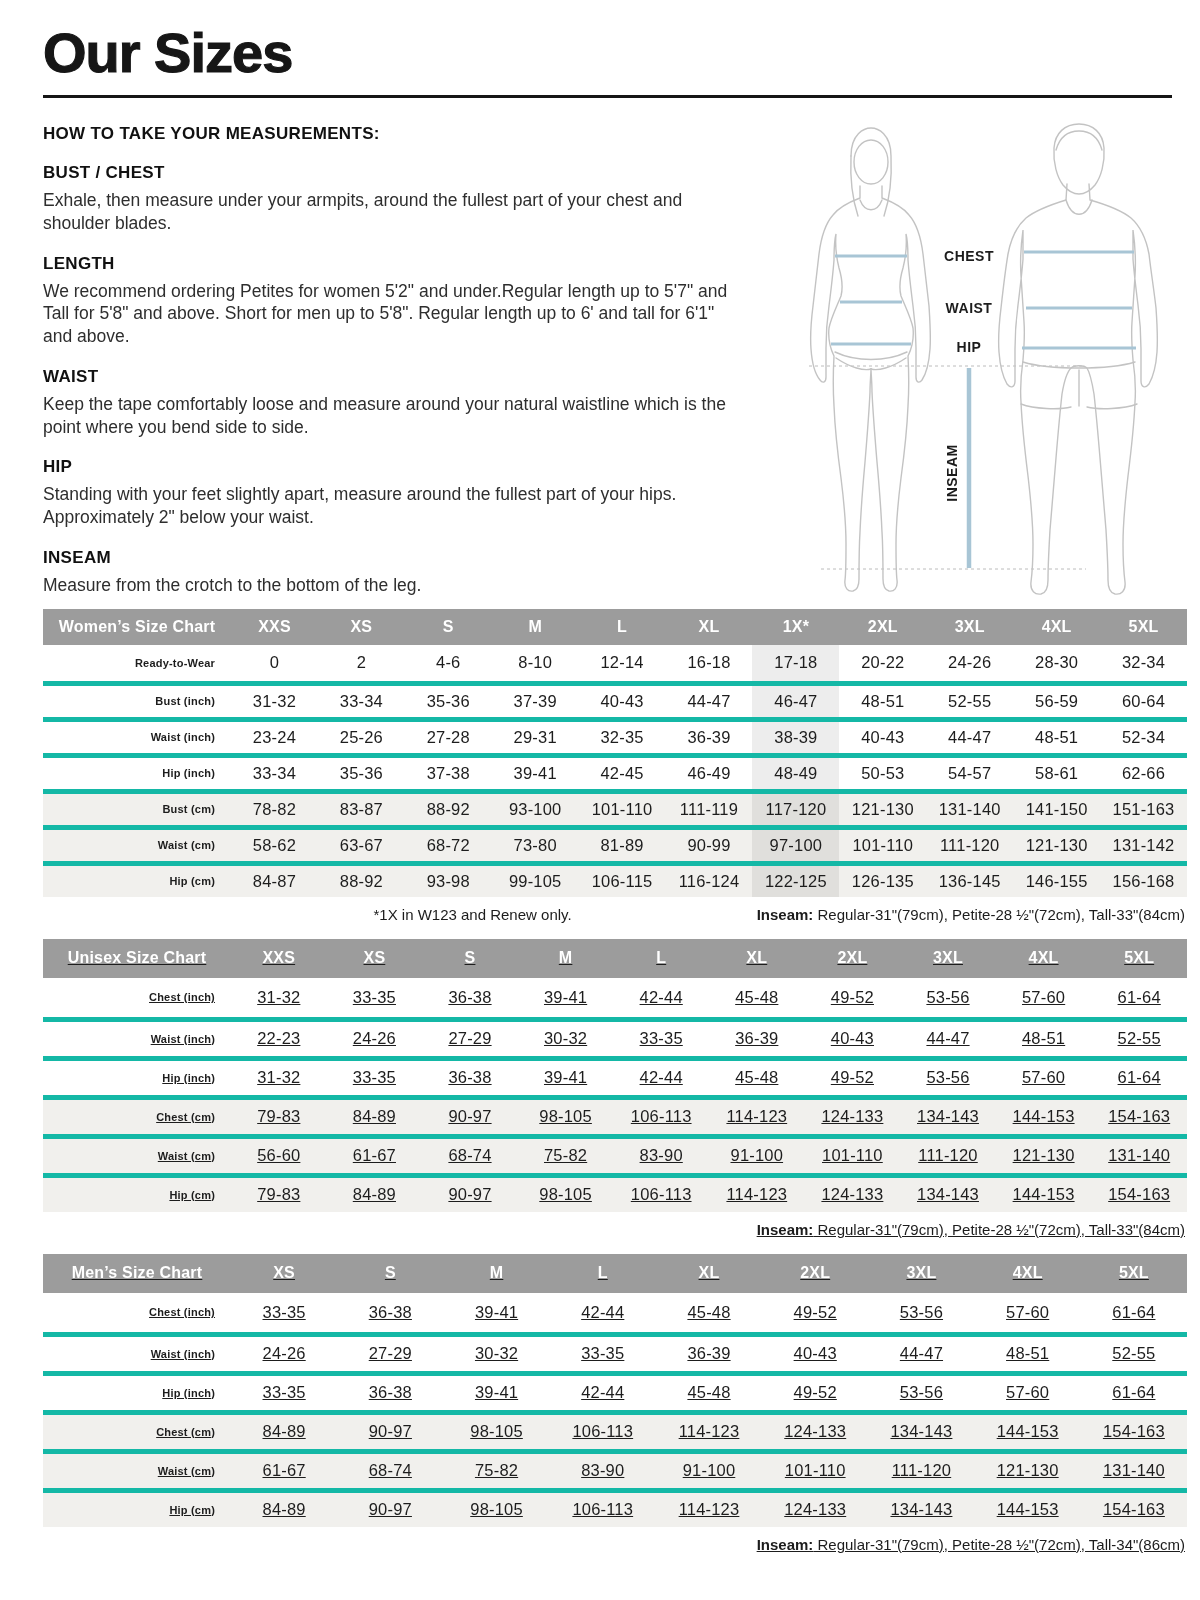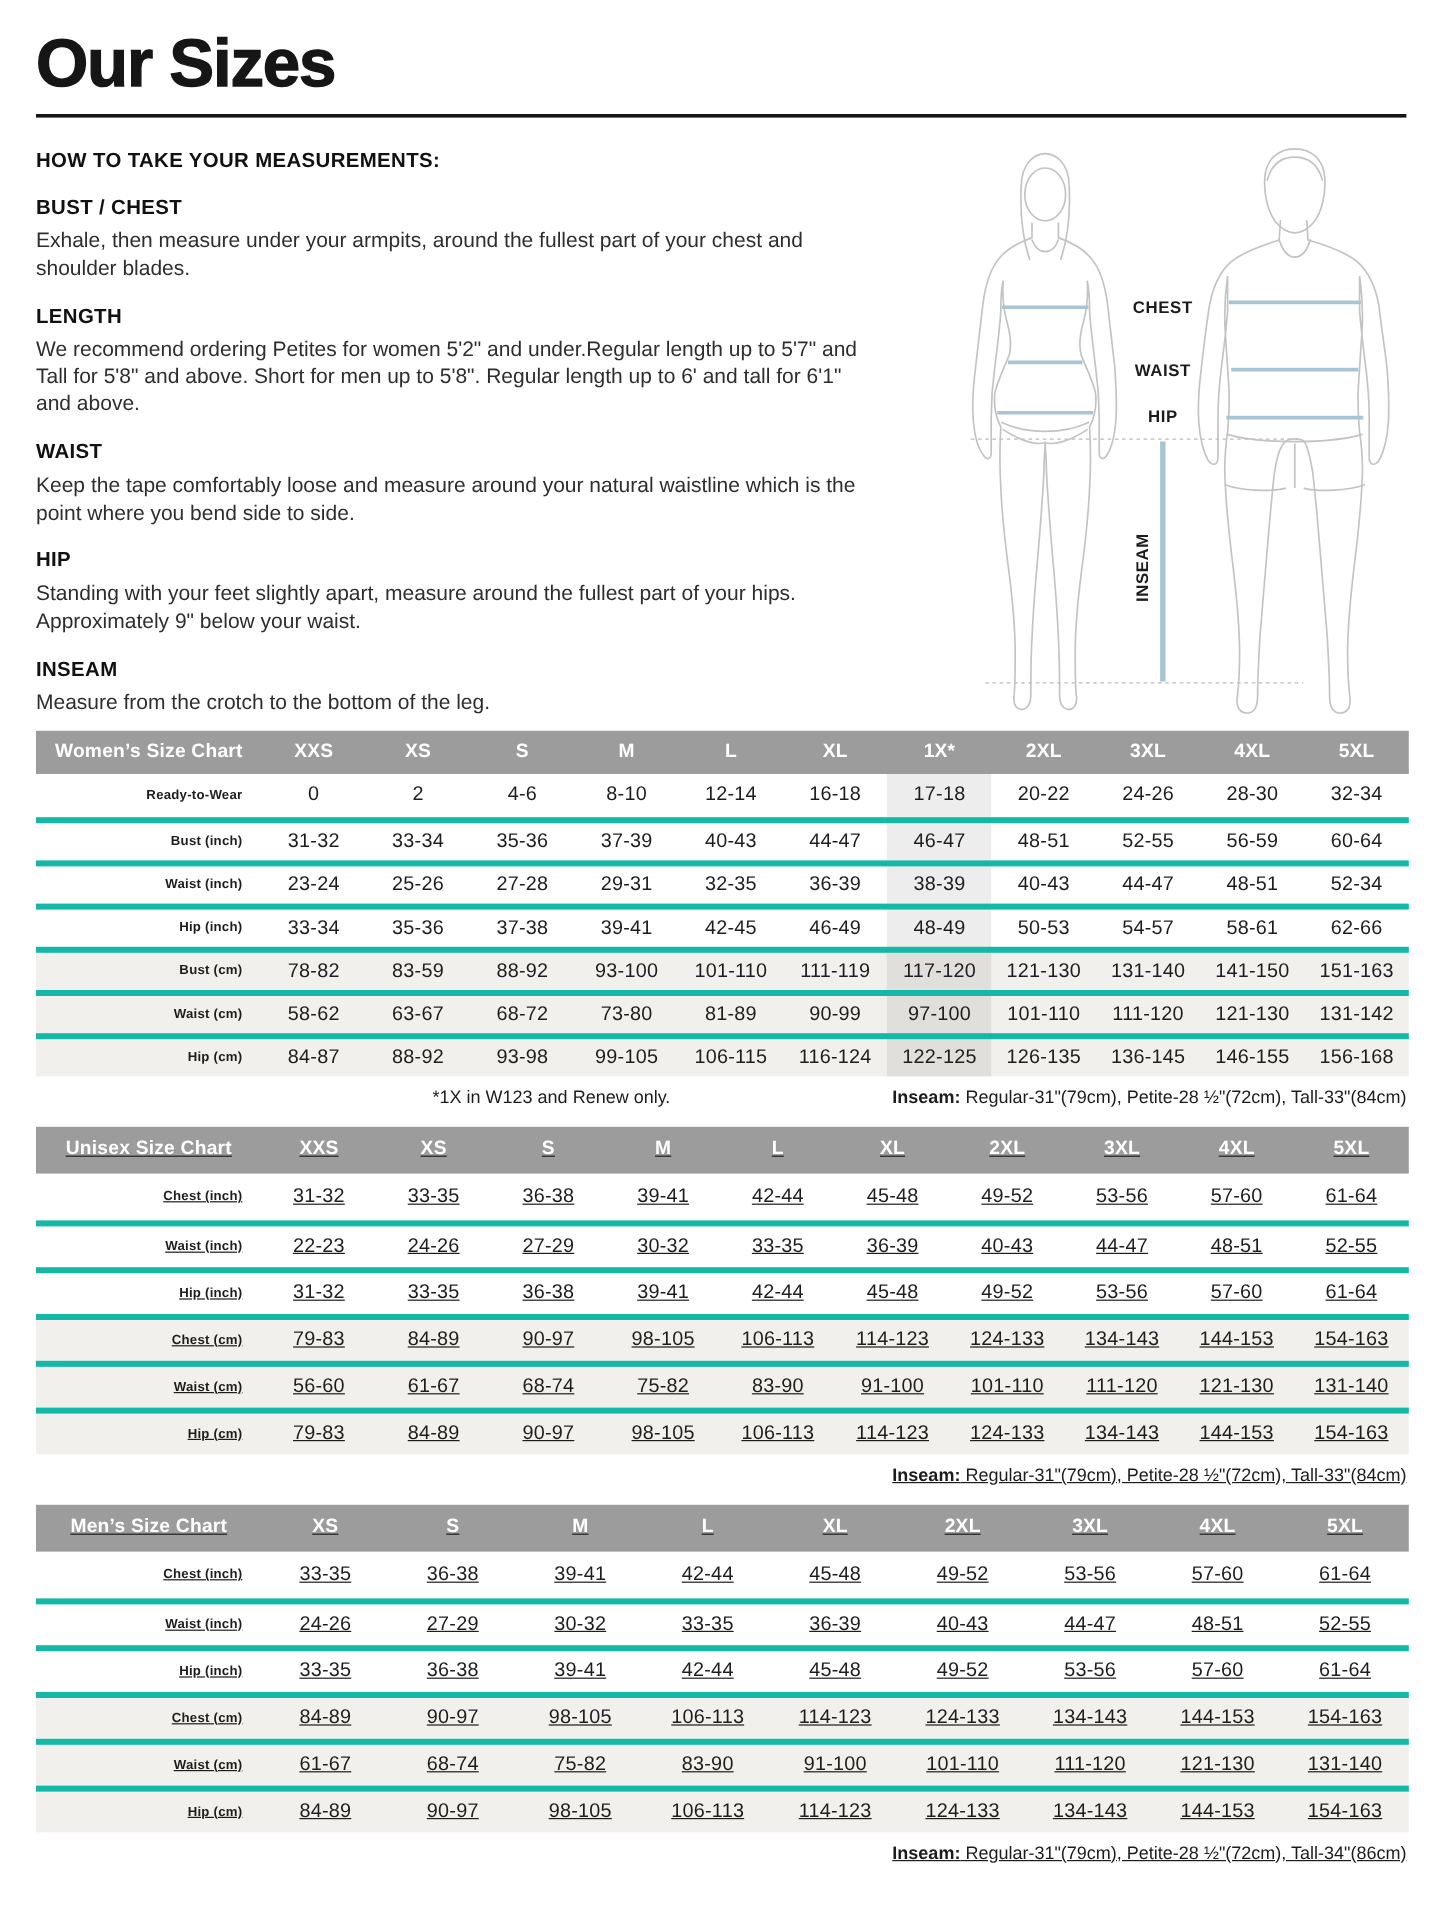--- a/index.html
+++ b/index.html
@@ -2,21 +2,21 @@
 <html><head>
 <meta charset="utf-8">
 <style>
   * { box-sizing: border-box; }
   html,body { margin:0; padding:0; }
   body {
     width:1200px; height:1600px; overflow:hidden;
     background:#ffffff; color:#1d1d1d;
     font-family:"Liberation Sans", sans-serif;
   }
-  .page { padding:20px 28px 0 30px; }
+  .page { padding:20px 28px 0 43px; }
 
   
   .page-title {
     font-size:56px; font-weight:700; letter-spacing:-1px;
     color:#161616; margin:0 0 10px 0; -webkit-text-stroke:1.1px #161616;
   }
   .divider { border:none; border-top:3px solid #151515; margin:0 0 18px 0; }
 
   
   .top { display:flex; align-items:flex-start; }
@@ -80,21 +80,21 @@
       <div class="m-section">
         <h3>LENGTH</h3>
         <p>We recommend ordering Petites for women 5'2" and under.Regular length up to 5'7" and Tall for 5'8" and above. Short for men up to 5'8". Regular length up to 6' and tall for 6'1" and above.</p>
       </div>
       <div class="m-section">
         <h3>WAIST</h3>
         <p>Keep the tape comfortably loose and measure around your natural waistline which is the point where you bend side to side.</p>
       </div>
       <div class="m-section">
         <h3>HIP</h3>
-        <p>Standing with your feet slightly apart, measure around the fullest part of your hips. Approximately 9" below your waist.</p>
+        <p>Standing with your feet slightly apart, measure around the fullest part of your hips. Approximately 2" below your waist.</p>
       </div>
       <div class="m-section">
         <h3>INSEAM</h3>
         <p>Measure from the crotch to the bottom of the leg.</p>
       </div>
     </div>
 
     <div class="diagram">
       <svg width="396" height="480" viewBox="0 0 396 480">
 
@@ -207,21 +207,21 @@
           <div class="t-cell">46-49</div>
           <div class="t-cell cell-hl">48-49</div>
           <div class="t-cell">50-53</div>
           <div class="t-cell">54-57</div>
           <div class="t-cell">58-61</div>
           <div class="t-cell">62-66</div>
         </div>
         <div class="t-row row-shaded">
           <div class="t-cell t-label">Bust (cm)</div>
           <div class="t-cell">78-82</div>
-          <div class="t-cell">83-59</div>
+          <div class="t-cell">83-87</div>
           <div class="t-cell">88-92</div>
           <div class="t-cell">93-100</div>
           <div class="t-cell">101-110</div>
           <div class="t-cell">111-119</div>
           <div class="t-cell cell-hl">117-120</div>
           <div class="t-cell">121-130</div>
           <div class="t-cell">131-140</div>
           <div class="t-cell">141-150</div>
           <div class="t-cell">151-163</div>
         </div>

